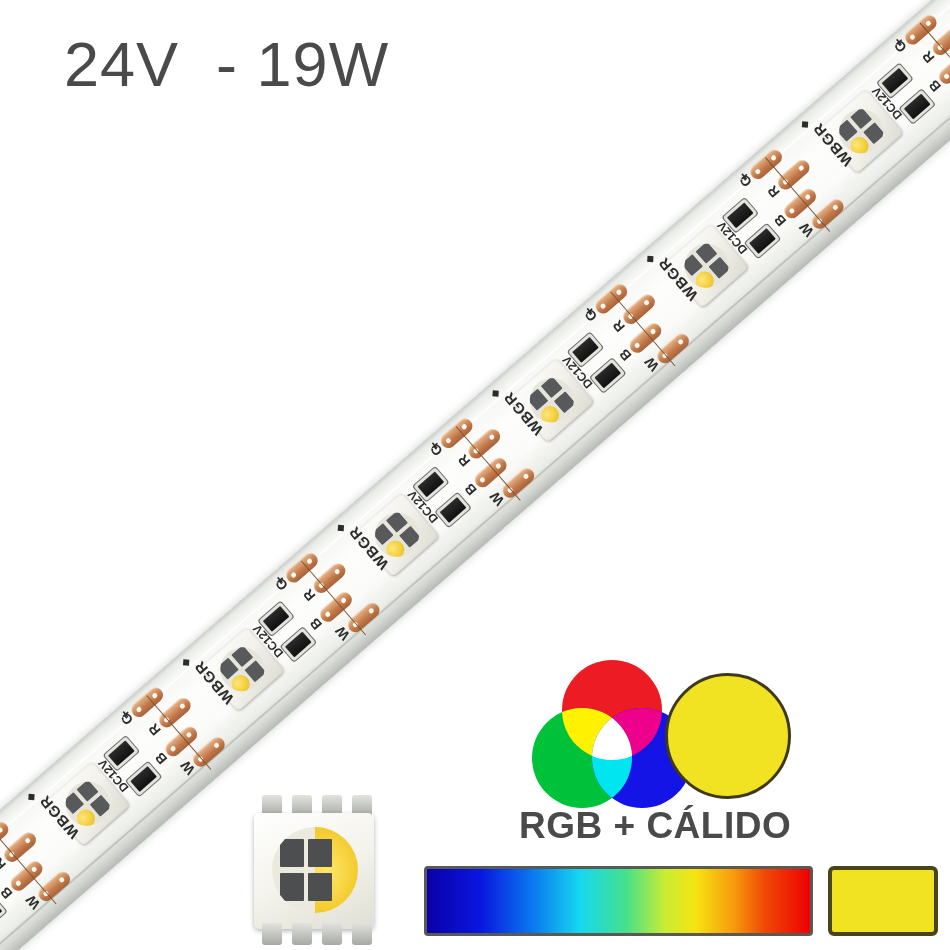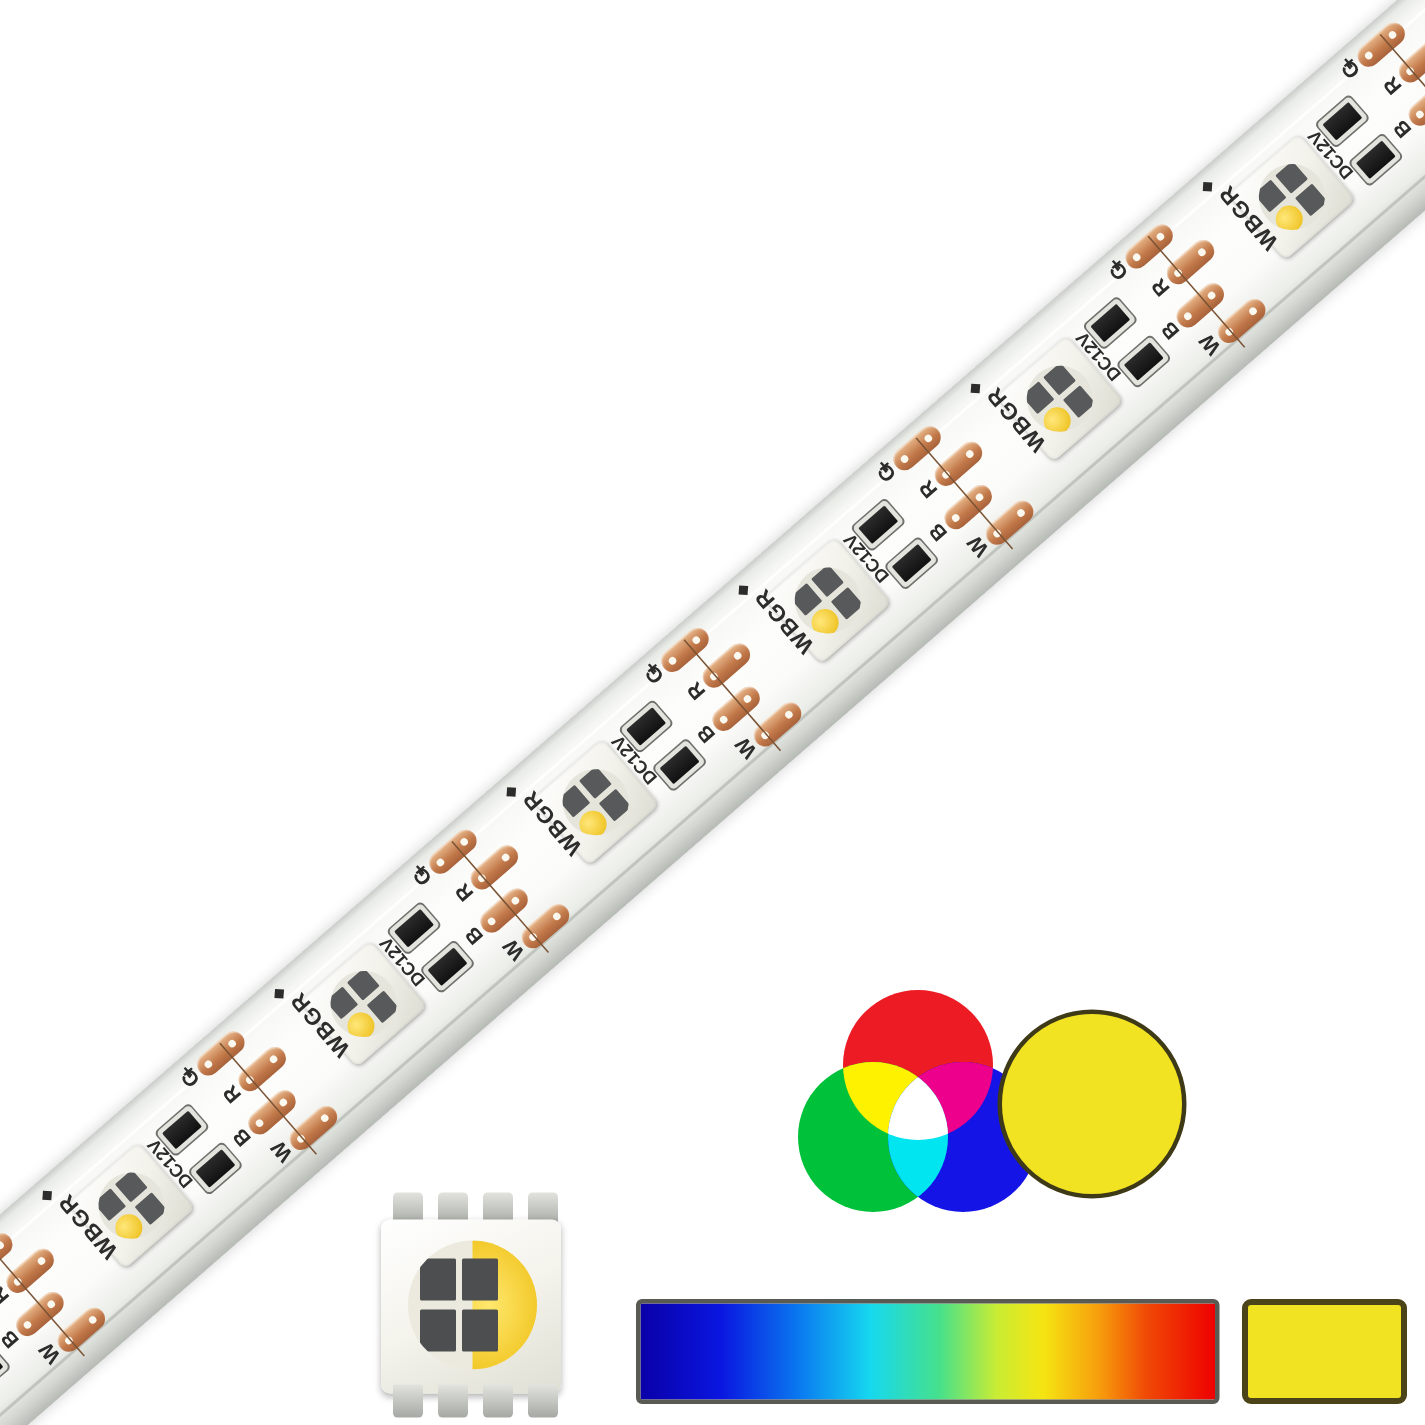--- a/index.html
+++ b/index.html
@@ -272,20 +272,21 @@
     box-sizing: border-box;
     background: #f1e222;
     z-index: 30;
   }
 </style>
 </head>
 <body>
 
 <div id="stage">
 
+  <div id="title">24V  - 19W</div>
 
   <div id="strip-wrap">
     <div id="strip">
       <div class="sheen a"></div>
       <div class="sheen b"></div>
       <div id="units">
           <div class="unit" style="left:-60px;">
             <div class="pin" style="left:22px;top:20px;"></div>
             <div class="pin" style="left:22px;top:48px;"></div>
             <div class="pin" style="left:80px;top:20px;"></div>
@@ -605,17 +606,18 @@
       <g clip-path="url(#cR)">
         <g clip-path="url(#cG)">
           <circle cx="114" cy="100" r="50" fill="#FFFFFF"></circle>
         </g>
       </g>
     </svg>
   </div>
 
   <div id="warm-circle"></div>
 
+  <div id="caption">RGB + CÁLIDO</div>
 
   <div id="spectrum"></div>
   <div id="warm-swatch"></div>
 
 </div>
 
 </body></html>

